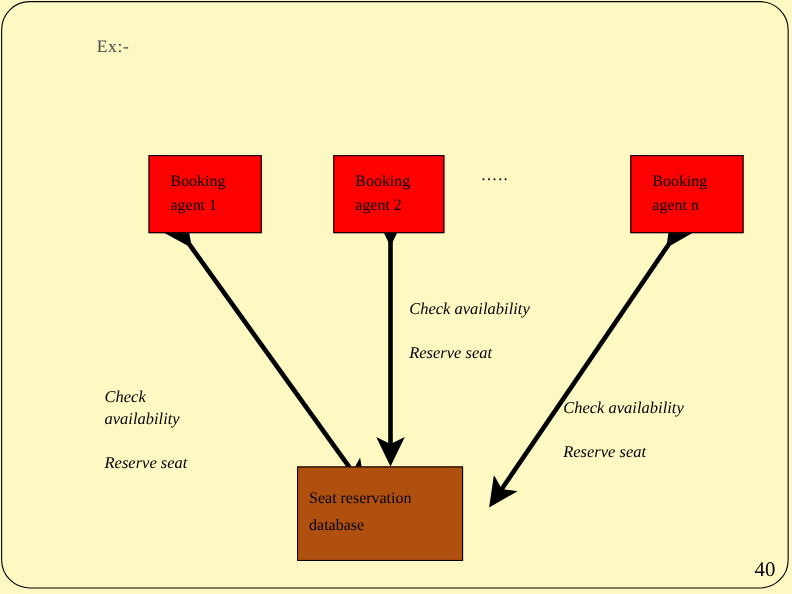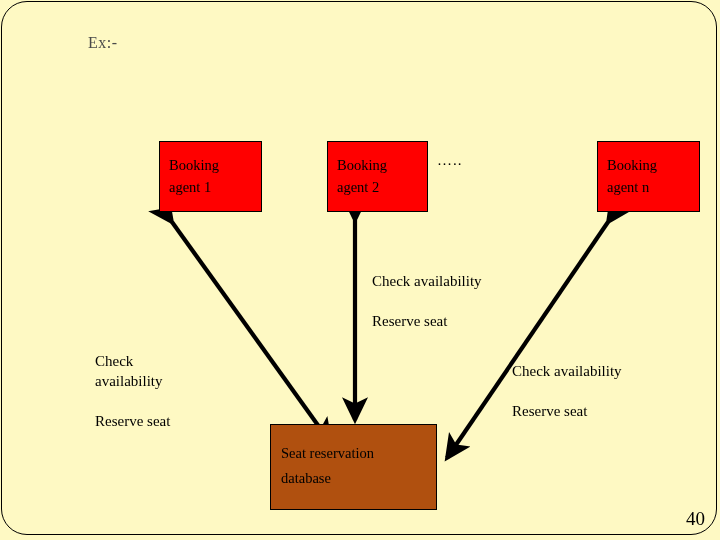--- a/index.html
+++ b/index.html
@@ -37,59 +37,59 @@
     white-space: nowrap;
   }
   .agent-box {
     position: absolute;
     background: #FF0000;
     border: 1.5px solid #000000;
     box-sizing: border-box;
     color: #000000;
     font-size: 14.5px;
     line-height: 1.55;
-    padding: 12px 0 0 9px;
+    padding: 12px 0 0 19px;
     white-space: pre-line;
-    margin-left: 24px;
   }
   #agent1 { left: 135px; top: 141px; width: 103px; height: 71px; }
   #agent2 { left: 303px; top: 141px; width: 101px; height: 71px; }
   #agentn { left: 573px; top: 141px; width: 103px; height: 71px; }
 
   .ellipsis {
     position: absolute;
     left: 437px;
     top: 152px;
     font-size: 15px;
     color: #000000;
     letter-spacing: 1px;
   }
 
   #db-box {
     position: absolute;
     left: 270px;
     top: 424px;
-    width: 167px;
+    width: 151px;
     height: 86px;
     background: #B0500F;
     border: 1.5px solid #000000;
     box-sizing: border-box;
     color: #000000;
     font-size: 14.5px;
     line-height: 1.75;
     padding: 16px 0 0 10px;
     white-space: pre-line;
   }
 
   .caption {
     position: absolute;
     color: #000000;
     font-size: 15px;
     line-height: 1.33;
     white-space: pre-line;
+    font-style: italic;
   }
   #cap-center { left: 372px; top: 272px; }
   #cap-left   { left: 95px;  top: 352px; }
   #cap-right  { left: 512px; top: 362px; }
 
   #arrows {
     position: absolute;
     left: 0;
     top: 0;
     width: 720px;

